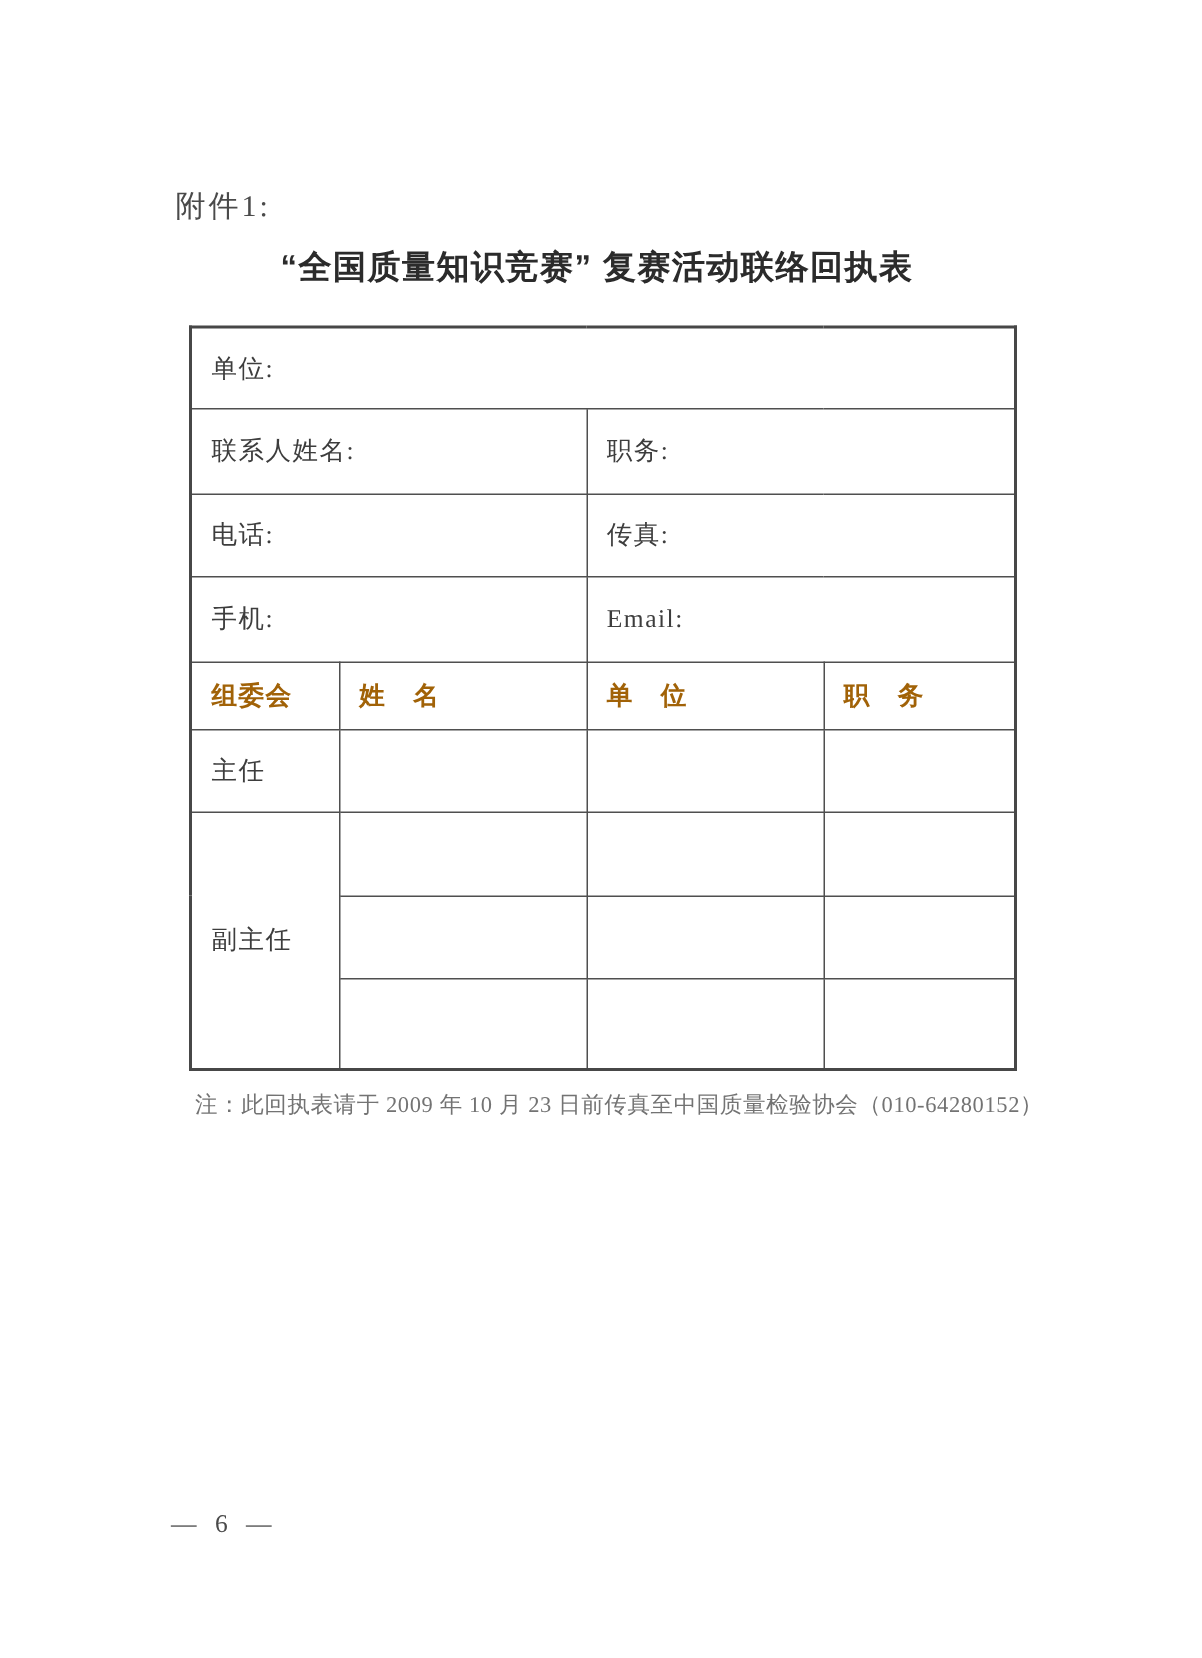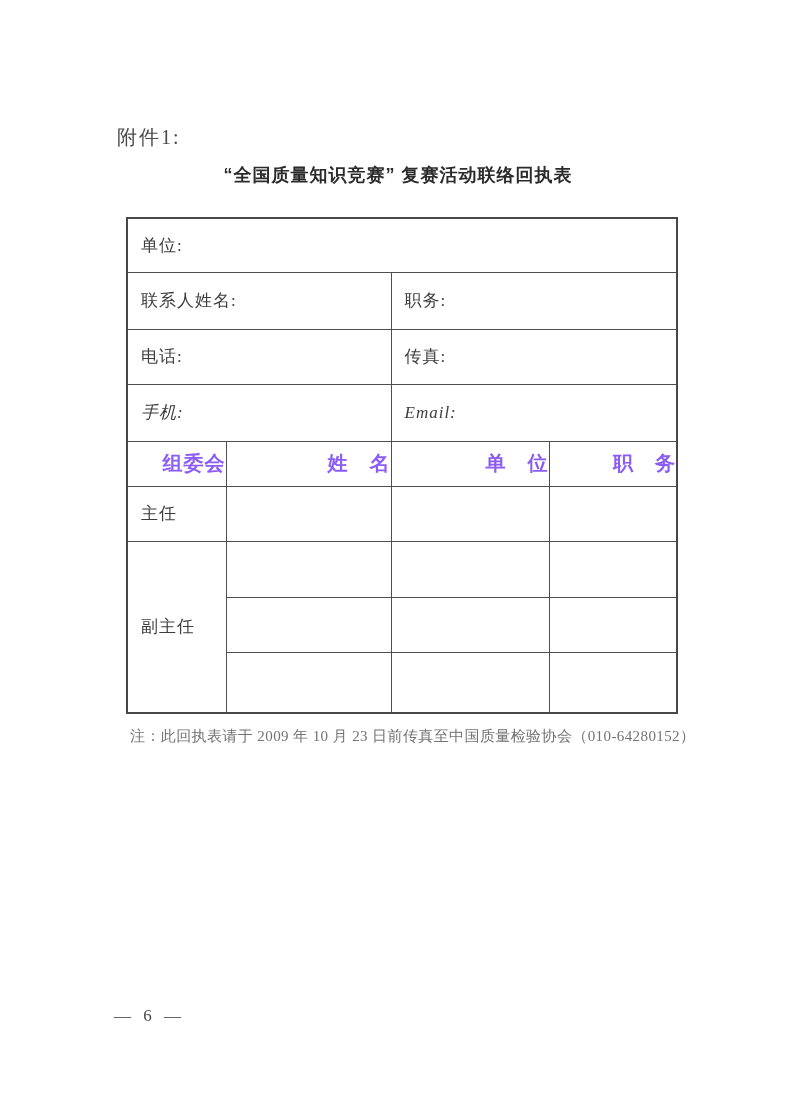--- a/index.html
+++ b/index.html
@@ -24,21 +24,21 @@
     letter-spacing: 2px;
     color: #4a4a4a;
   }
   .title {
     position: absolute;
     left: 0;
     top: 163px;
     width: 796px;
     text-align: center;
     font-family: "Liberation Sans", "DejaVu Sans", sans-serif;
-    font-size: 18px;
+    font-size: 22px;
     font-weight: bold;
     color: #2b2b2b;
     letter-spacing: 1px;
   }
   table.form-table {
     position: absolute;
     left: 126px;
     top: 217px;
     width: 550px;
     border-collapse: collapse;
@@ -51,31 +51,30 @@
     vertical-align: middle;
     padding: 0 0 0 13px;
     text-align: left;
     font-weight: normal;
     letter-spacing: 1px;
   }
   table.form-table { border: 2px solid #474747; }
   tr.r1 { height: 54px; margin-top: 33px; }
   tr.r2 { height: 57px; margin-left: 36px; }
   tr.r3 { height: 55px; padding-left: 47px; }
-  tr.r4 { height: 57px; font-style: italic; }
+  tr.r4 { height: 57px; }
   tr.rhdr { height: 45px; }
   tr.r6 { height: 55px; }
   tr.r7 { height: 56px; }
   tr.r8 { height: 55px; }
   tr.r9 { height: 61px; }
   tr.rhdr th {
     font-weight: bold;
-    color: #8b5cf6;
-    font-size: 20px;
-    text-align: right;
+    color: #a16207;
+    font-size: 17px;
   }
   th.c-committee { text-align: left; padding-left: 12px; }
   th.c-center { text-align: center; padding-left: 0; }
   td.rowlabel { font-size: 16px; padding-left: 12px; }
   .note {
     position: absolute;
     left: 130px;
     top: 727px;
     width: 560px;
     font-size: 15px;

